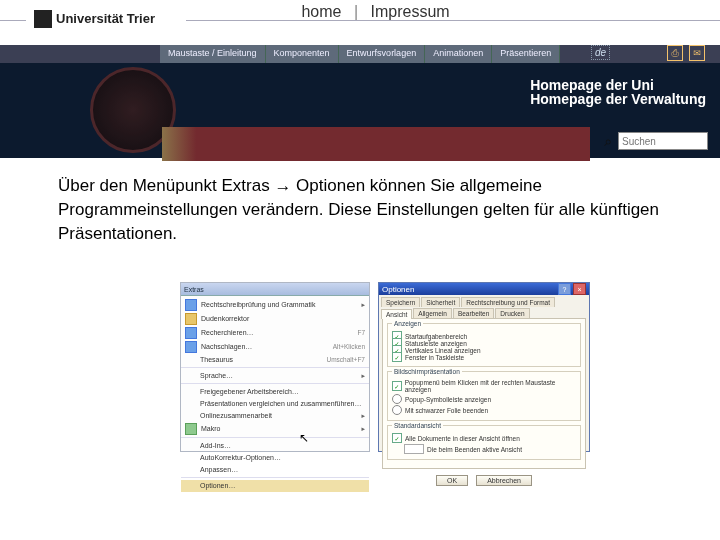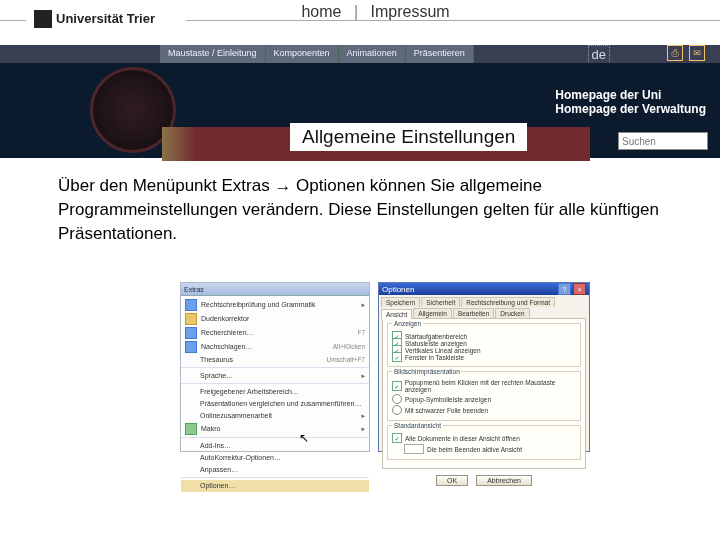--- a/index.html
+++ b/index.html
@@ -13,28 +13,28 @@
   
   .header { position: absolute; top: 20px; left: 0; right: 0; height: 135px; }
   .logo-zone { position: absolute; top: 0; left: 0; width: 160px; height: 25px; background: #ffffff; margin-left: 26px; }
   .logo-txt { position: absolute; top: -14px; left: 8px; height: 25px; display: flex; align-items: center; gap: 4px; }
   .logo-mark { width: 18px; height: 18px; background: #222; display: inline-block; }
   .logo-label { font-size: 13px; font-weight: bold; color: #222; }
   .nav-row { position: absolute; top: 25px; left: 0; right: 0; height: 18px; background: #3b3f54; display: flex; }
   .nav-spacer { width: 160px; height: 18px; background: #3b3f54; }
   .nav-item { font-size: 9px; color: #eef; background: #576; padding: 3px 8px; border-right: 1px solid #465; background: #5c738c; }
   .nav-item { background: #5e6a7a; }
-  .lang-badge { position: absolute; top: 25px; right: 110px; font-size: 13px; color: #cde; border: 1px dotted #89a; padding: 1px 3px; background: #3b3f54; }
+  .lang-badge { position: absolute; top: 25px; right: 110px; font-size: 10px; color: #cde; border: 1px dotted #89a; padding: 1px 3px; background: #3b3f54; font-style: italic; }
   .util-icons { position: absolute; top: 25px; right: 15px; display: flex; gap: 6px; }
   .util-icons .ic { width: 14px; height: 14px; border: 1px solid #f4c26b; color: #f4c26b; font-size: 9px; display: flex; align-items: center; justify-content: center; }
 
   .dark-band { position: absolute; top: 43px; left: 0; right: 0; height: 95px; background: #0c1a2e; }
   .seal { position: absolute; top: 4px; left: 90px; width: 80px; height: 80px; border-radius: 50%; border: 3px solid #5d2a2a; background: radial-gradient(circle at 50% 50%, #3a1e1e, #120a0a); opacity: 0.8; }
 
-  .hp-links { position: absolute; top: 58px; right: 14px; z-index: 2; font-size: 12px; color: #fff; line-height: 14px; font-weight: bold; margin-top: 10px; }
+  .hp-links { position: absolute; top: 58px; right: 14px; z-index: 2; font-size: 14px; color: #fff; line-height: 14px; font-weight: bold; }
 
   .strip { position: absolute; top: 107px; left: 162px; right: 130px; height: 34px; z-index: 3; background: linear-gradient(to right, #8a7249, #732a2f 8%, #732a2f 100%); }
   .strip-title { position: absolute; top: 103px; left: 290px; z-index: 4; font-size: 19px; color: #111; background: #fff; padding: 2px 12px 2px 12px; height: 24px; display: flex; align-items: center; }
 
   .search-zone { position: absolute; top: 112px; right: 12px; z-index: 4; display: flex; align-items: center; gap: 6px; }
   .search-zone .mag { font-size: 14px; color: #111; }
   .search-zone input { width: 82px; height: 14px; font-size: 10px; padding: 1px 3px; border: 1px solid #888; }
 
   
   .body-text { position: absolute; top: 174px; left: 58px; right: 60px; font-size: 17px; line-height: 24px; color: #000; }
@@ -89,40 +89,40 @@
   <div class="logo-zone">
     <div class="logo-txt">
       <span class="logo-mark"></span>
       <span class="logo-label">Universität Trier</span>
     </div>
   </div>
   <div class="nav-row">
     <div class="nav-spacer"></div>
     <div class="nav-item">Maustaste / Einleitung</div>
     <div class="nav-item">Komponenten</div>
+    <div class="nav-item">Entwurfsvorlagen</div>
     <div class="nav-item">Animationen</div>
     <div class="nav-item">Präsentieren</div>
   </div>
   <div class="lang-badge">de</div>
   <div class="util-icons">
     <div class="ic">⎙</div>
     <div class="ic">✉</div>
   </div>
 
   <div class="dark-band">
     <div class="seal"></div>
   </div>
 
   <div class="hp-links">
     <div>Homepage der Uni</div>
     <div>Homepage der Verwaltung</div>
   </div>
 
   <div class="strip"></div>
-  <div class="strip-title">Allgemeine Einstellungen</div>
 
   <div class="search-zone">
     <span class="mag">⌕</span>
     <input type="text" placeholder="Suchen" style="">
   </div>
 </div>
 
 <div class="body-text">Über den Menüpunkt Extras → Optionen können Sie allgemeine Programmeinstellungen verändern. Diese Einstellungen gelten für alle künftigen Präsentationen.</div>
 
 <div class="shots">

